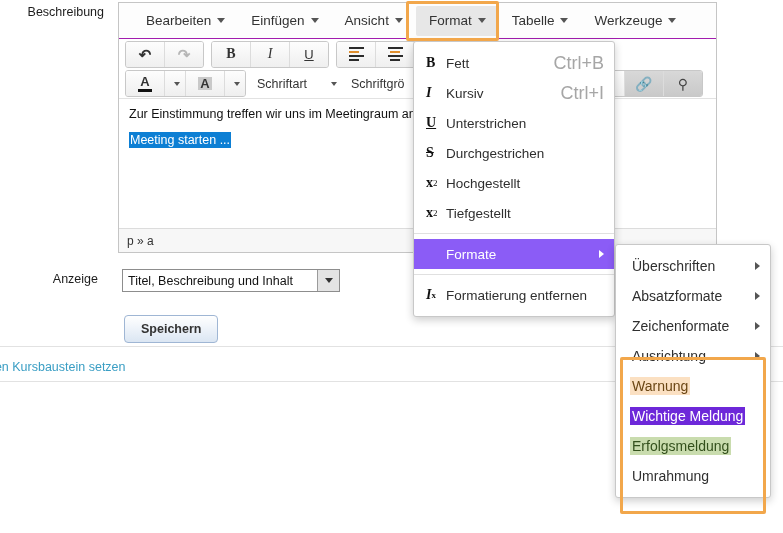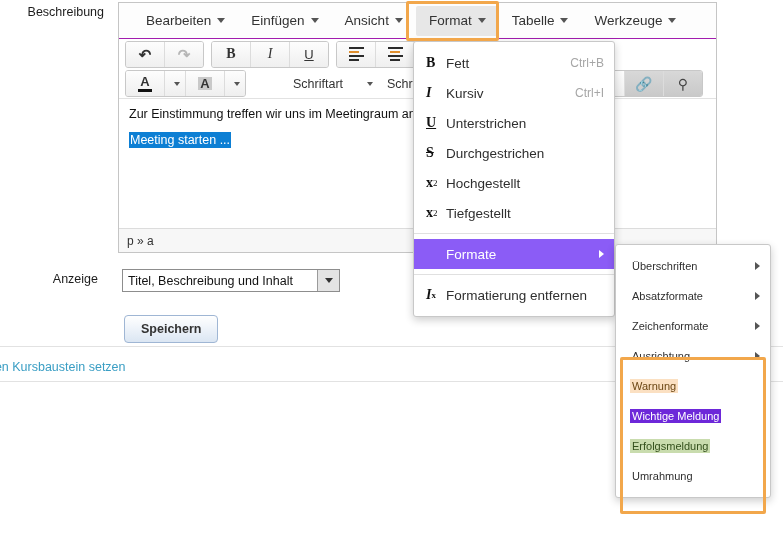--- a/index.html
+++ b/index.html
@@ -226,21 +226,21 @@
     cursor: pointer;
     white-space: nowrap;
   }
   .mi .mi-ic {
     width: 20px; flex: 0 0 20px;
     font-size: 14px; color:#111;
     font-family:"Liberation Serif", serif;
     display:flex;align-items:center;
   }
   .mi .mi-lbl { flex: 1 1 auto; }
-  .mi .mi-acc { color:#a6a6a6; font-size:12px; margin-left: 21px; }
+  .mi .mi-acc { color:#a6a6a6; font-size:18px; margin-left: 21px; }
   .mi.selected { background:#8b5cf6; color:#fff; }
   .mi.selected .mi-lbl { color:#fff; }
   .mi-sep { height:1px; background:#e0e0e0; margin: 5px 0; }
   .sub-caret {
     width:0;height:0;margin-left:auto;
     border-top:4.5px solid transparent;
     border-bottom:4.5px solid transparent;
     border-left:5px solid #555;
   }
   .mi.selected .sub-caret { border-left-color:#fff; }
@@ -258,21 +258,21 @@
     border-radius: 3px;
     box-shadow: 0 3px 8px rgba(0,0,0,.2);
     padding: 6px 0;
     z-index: 55;
     box-sizing:border-box;
   }
   .smi {
     display:flex; align-items:center;
     height: 30px;
     padding: 0 10px 0 14px;
-    font-size: 11px; color: #2f2f2f;
+    font-size: 14px; color: #2f2f2f;
     cursor: pointer;
     white-space: nowrap;
   }
   .smi .tag { padding: 1px 2px; }
 </style>
 </head>
 <body>
 
 <div id="root">
 
@@ -373,21 +373,21 @@
         <div class="tbtn">
           <span class="fcolor bcolor">
               <span class="a">A</span>
             </span>
         </div>
         <div class="tbtn wide">
             <span class="mini-caret"></span>
           </div>
       </div>
       <div class="btn-group" style="border:none;background:none;">
-        <div class="tbtn wide" style="background:none;border-right:none;padding:0 4px;margin-left:36px;">
+        <div class="tbtn wide" style="background:none;border-right:none;padding:0 4px;">
           <span class="lbl">Schriftart</span>
         </div>
         <div class="tbtn wide" style="background:none;border-right:none;padding:0 10px 0 16px;">
           <span class="mini-caret"></span>
         </div>
         <div class="tbtn wide" style="background:none;border-right:none;padding:0 4px;">
           <span class="lbl">Schriftgrö</span>
         </div>
       </div>
       <div class="btn-group" style="margin-left:auto;">

